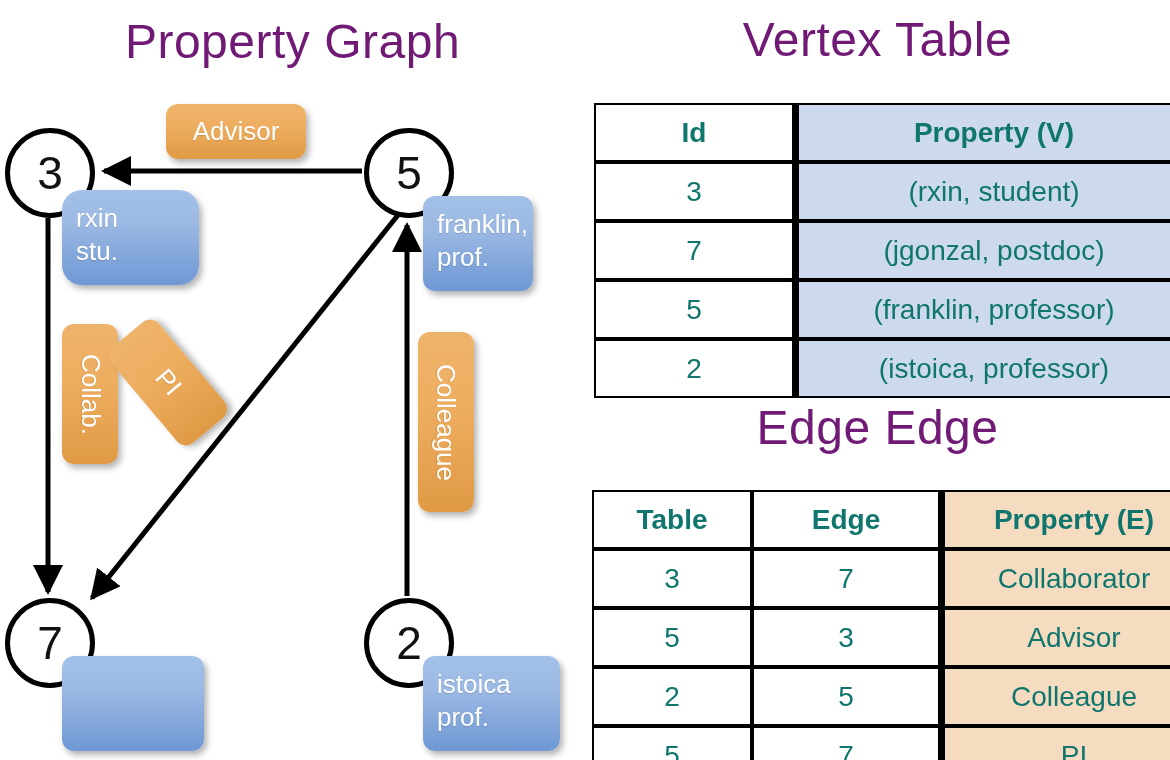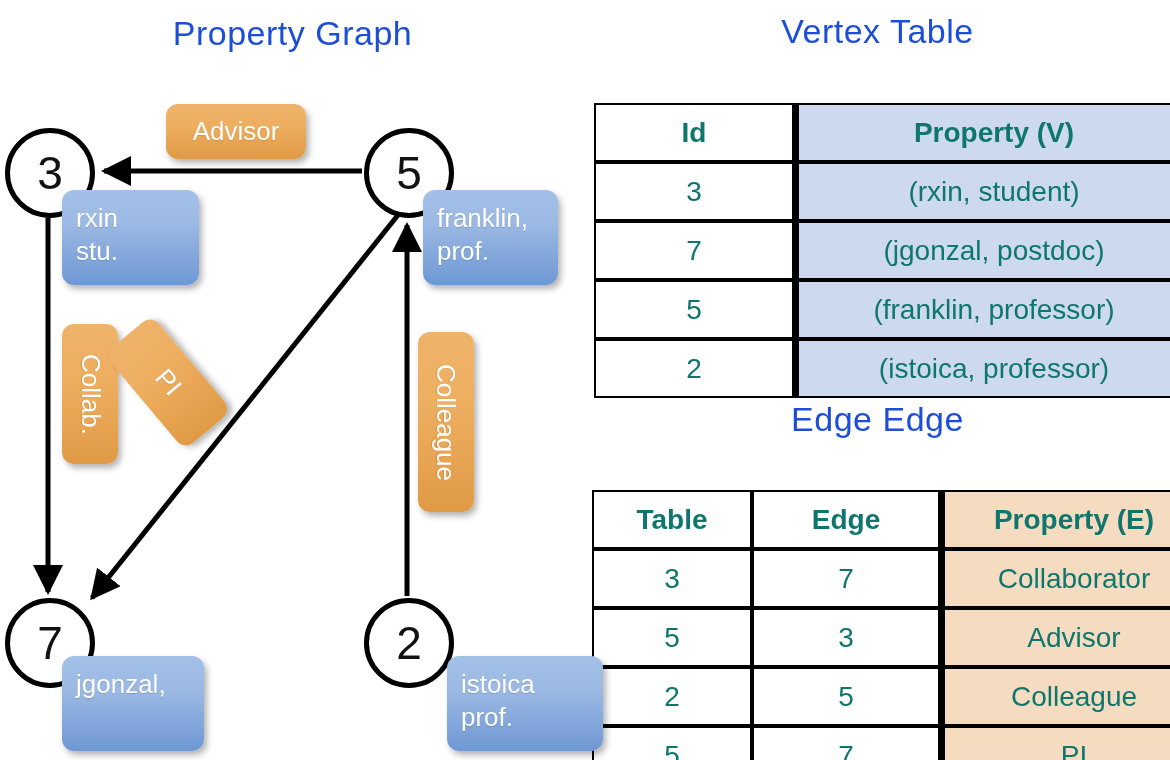--- a/index.html
+++ b/index.html
@@ -14,23 +14,23 @@
     overflow: hidden;
     font-family: "Liberation Sans", sans-serif;
     color: #000;
   }
 
   
   .title {
     position: absolute;
     font-family: "Liberation Sans", sans-serif;
     font-weight: 300;
-    font-size: 34px;
+    font-size: 48px;
     letter-spacing: 0.5px;
-    color: #1d4ed8;
+    color: #701a75;
     white-space: nowrap;
     text-align: center;
   }
   #title-property-graph { left: 0px;   top: 14px;  width: 585px; }
   #title-vertex-table   { left: 585px; top: 12px;  width: 585px; text-align: center; }
   #title-edge-table     { left: 585px; top: 400px; width: 585px; }
 
   
   #graph-pane {
     position: absolute;
@@ -72,24 +72,24 @@
     color: #ffffff;
     font-size: 26px;
     font-weight: 300;
     line-height: 1.25;
     padding: 12px 14px;
     box-sizing: border-box;
     box-shadow: 3px 4px 6px rgba(0,0,0,0.30);
     z-index: 6;
     text-shadow: 0 1px 1px rgba(0,0,0,0.15);
   }
-  #prop-rxin     { left: 62px;  top: 190px; width: 137px; height: 95px; }
-  #prop-franklin { left: 423px; top: 190px; width: 135px; height: 95px; }
+  #prop-rxin     { left: 62px;  top: 190px; width: 137px; height: 95px; border-radius: 20px; }
+  #prop-franklin { left: 423px; top: 196px; width: 110px; height: 95px; }
   #prop-jgonzal  { left: 62px;  top: 656px; width: 142px; height: 95px; }
-  #prop-istoica  { left: 423px; top: 656px; width: 156px; height: 95px; margin-left: 24px; }
+  #prop-istoica  { left: 423px; top: 656px; width: 137px; height: 95px; }
 
   
   .edge-label {
     position: absolute;
     border-radius: 12px;
     background: linear-gradient(180deg, #eeb36a 0%, #eeae60 40%, #e09a45 100%);
     color: #ffffff;
     font-size: 26px;
     font-weight: 300;
     box-sizing: border-box;
@@ -189,21 +189,20 @@
 
   <div class="prop-box" id="prop-rxin">
     <div>rxin</div>
     <div>stu.</div>
   </div>
   <div class="prop-box" id="prop-franklin">
     <div>franklin,</div>
     <div>prof.</div>
   </div>
   <div class="prop-box" id="prop-jgonzal">
-    <div>jgonzal,</div>
   </div>
   <div class="prop-box" id="prop-istoica">
     <div>istoica</div>
     <div>prof.</div>
   </div>
 
   <div class="edge-label" id="label-advisor">
     <span>Advisor</span>
   </div>
   <div class="edge-label" id="label-collab">

